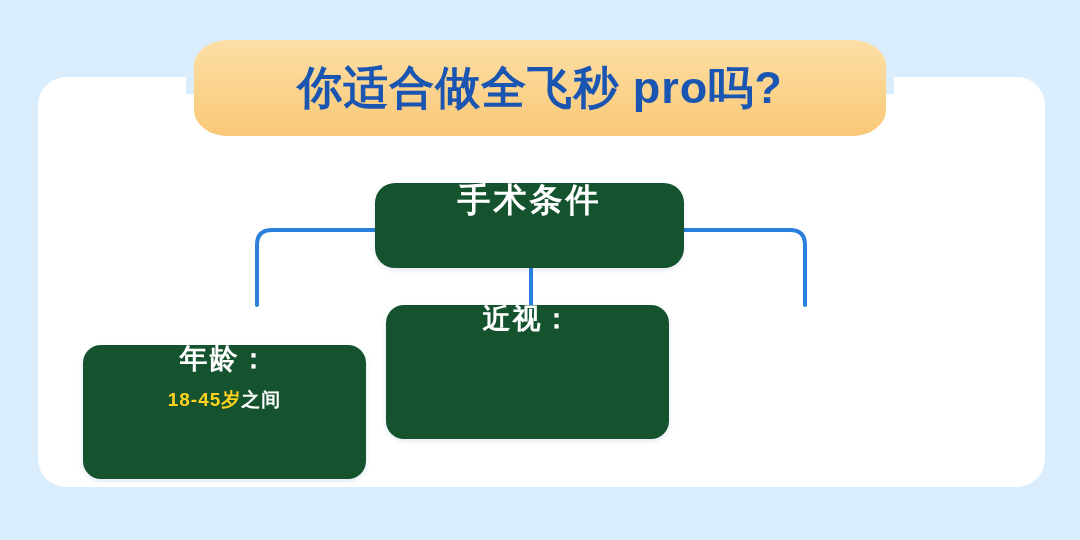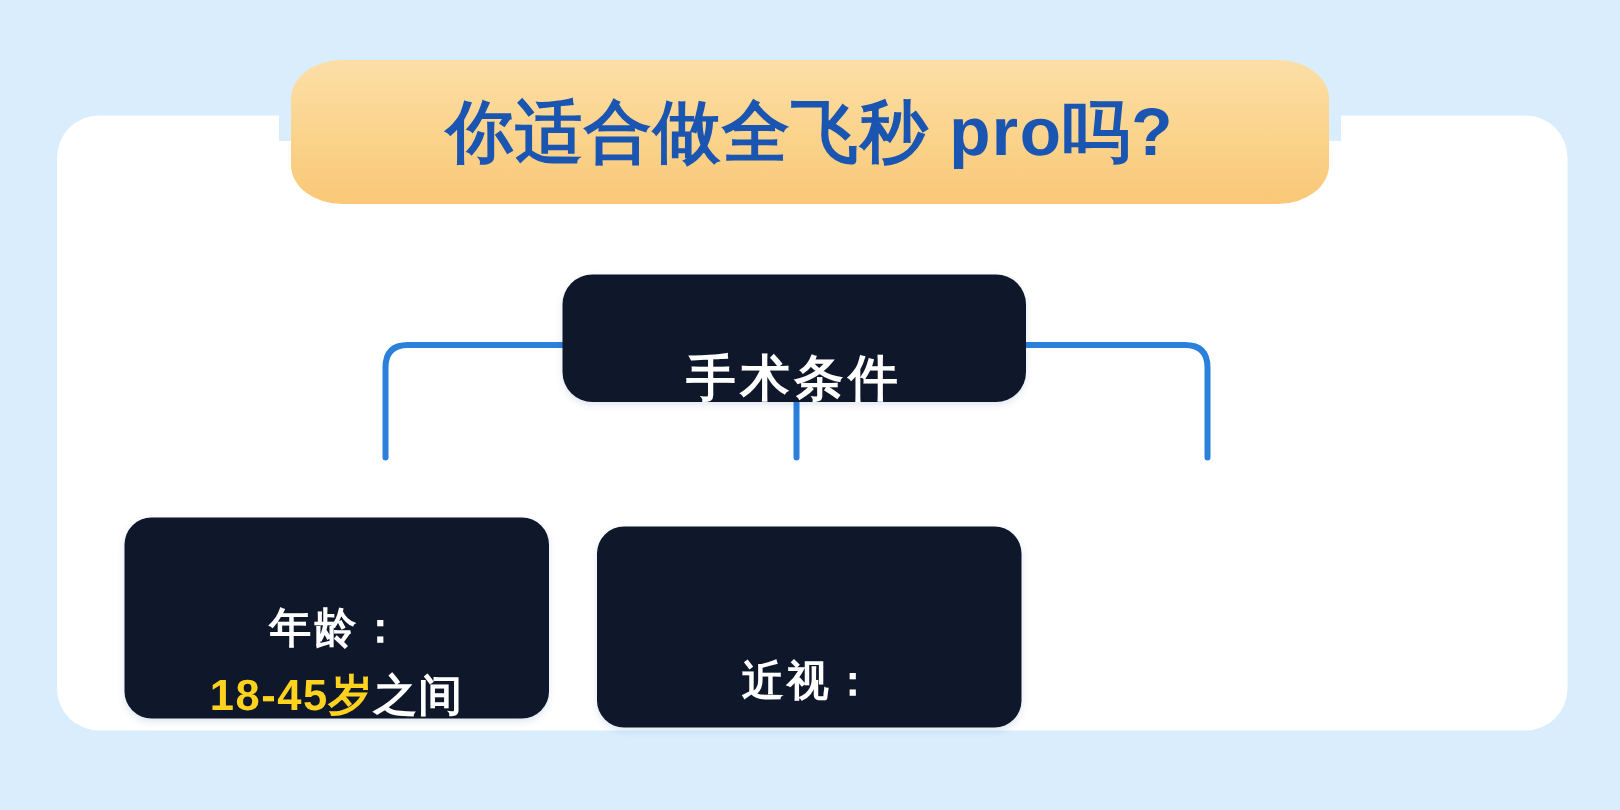--- a/index.html
+++ b/index.html
@@ -89,27 +89,27 @@
     left: 0; top: 0;
     width: 1080px;
     height: 540px;
     z-index: 2;
     pointer-events: none;
   }
 
   
   .node {
     position: absolute;
-    background: #0f172a;
+    background: #14532d;
     border-radius: 18px;
     z-index: 3;
     display: flex;
     flex-direction: column;
     align-items: center;
-    justify-content: flex-end;
+    justify-content: flex-start;
     box-shadow: 0 2px 5px rgba(20,80,150,0.13);
   }
   #node-root {
     left: 375px;
     top: 183px;
     width: 309px;
     height: 85px;
     border-radius: 20px;
   }
   #node-root .node-title {
@@ -118,33 +118,33 @@
     color: #ffffff;
     letter-spacing: 3px;
     line-height: 1;
   }
   .leaf {
     width: 283px;
     height: 134px;
     top: 305px;
   }
   #node-age  { left: 83px; margin-top: 40px; }
-  #node-myop { left: 398px; margin-top: 46px; }
+  #node-myop { left: 386px; }
   #node-asti { left: 712px; }
 
   .leaf-label {
     font-size: 28px;
     font-weight: bold;
     color: #ffffff;
     letter-spacing: 2px;
     line-height: 1;
     margin-bottom: 17px;
   }
   .leaf-value {
-    font-size: 29px;
+    font-size: 19px;
     font-weight: bold;
     line-height: 1;
     letter-spacing: 1px;
     white-space: nowrap;
   }
   .hl { color: #ffd21e; }
   .pl { color: #ffffff; }
 </style>
 </head>
 <body>

